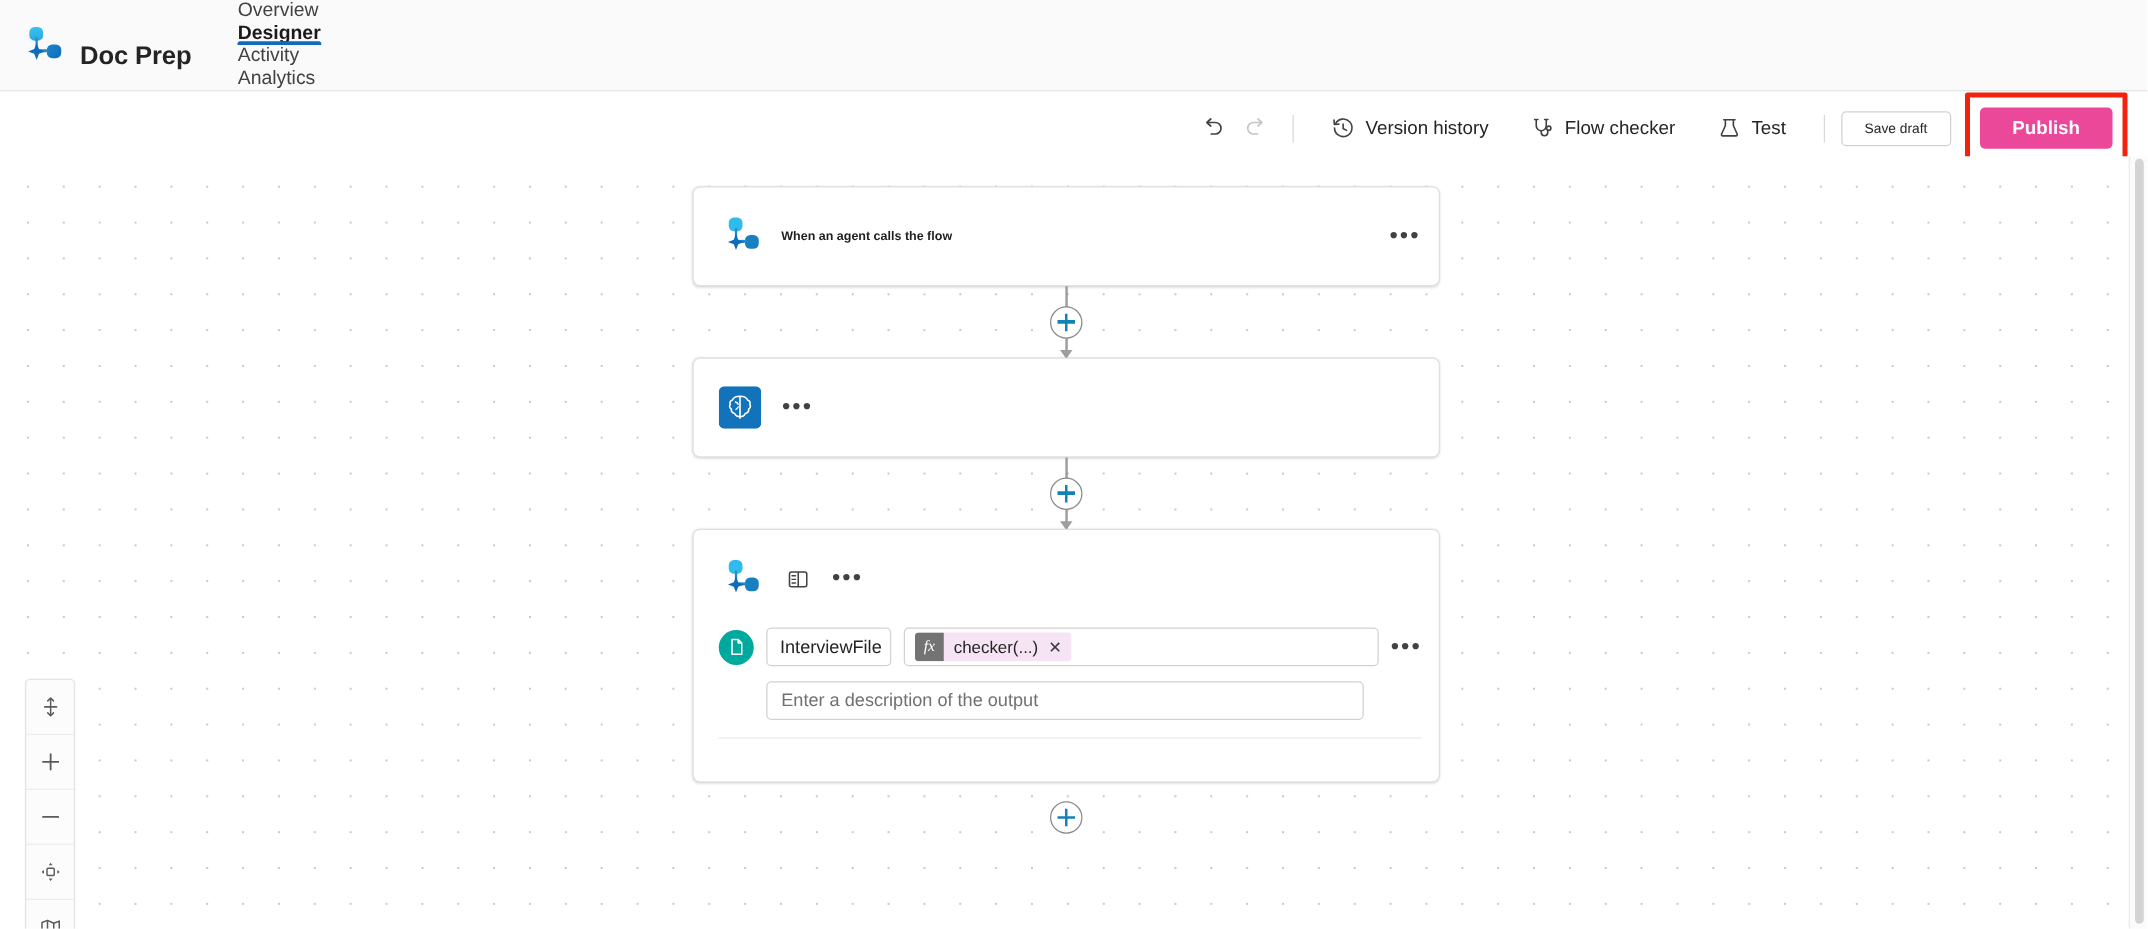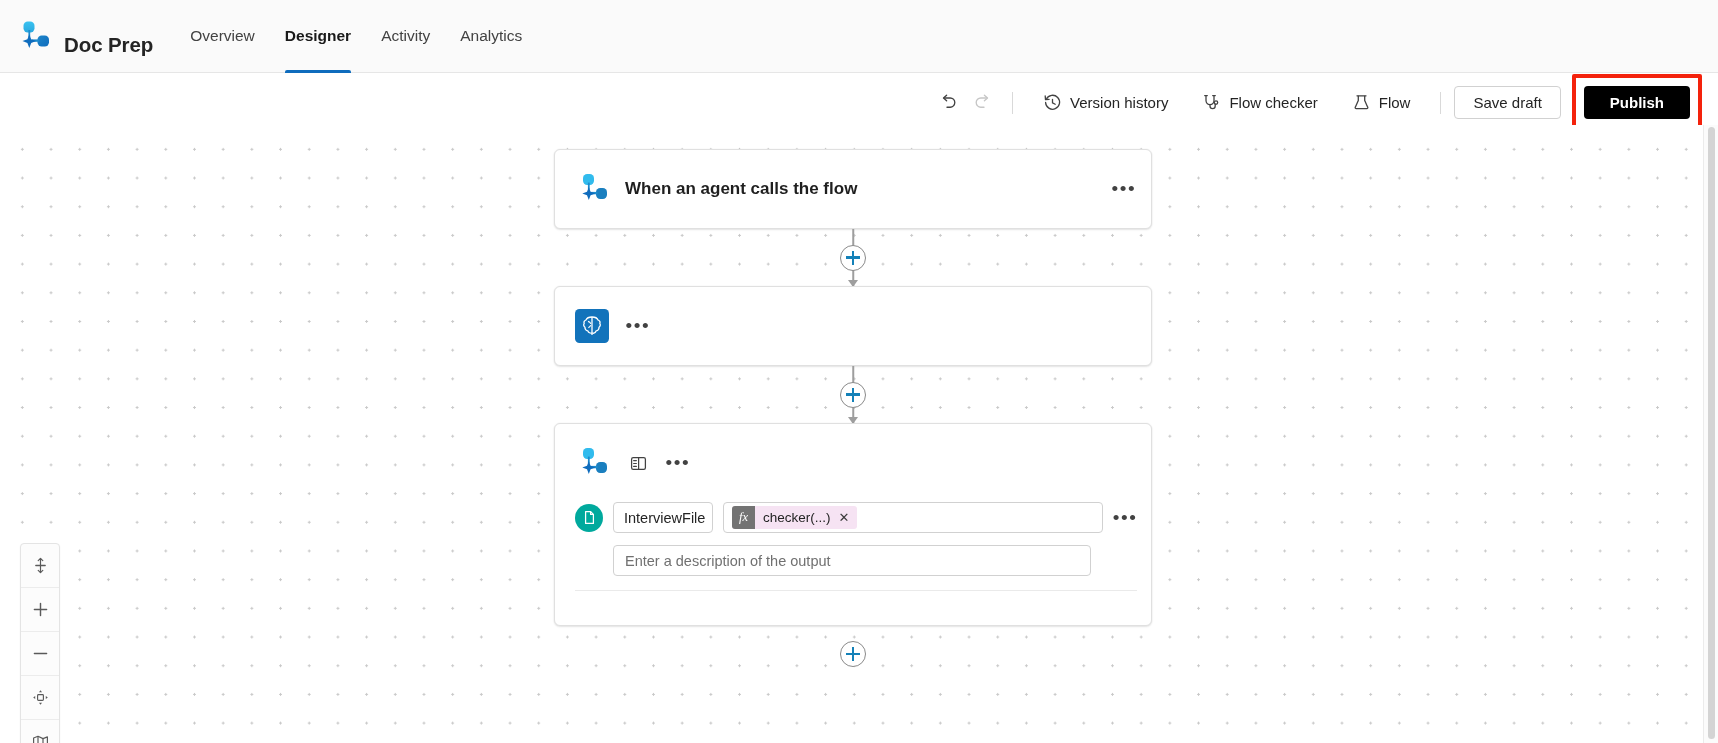--- a/index.html
+++ b/index.html
@@ -33,21 +33,21 @@
   }
   .brand-title {
     font-size: 20.5px;
     font-weight: bold;
     color: #242424;
     letter-spacing: -0.1px;
     margin-right: 22px;
     white-space: nowrap;
     margin-top: 17px;
   }
-  .nav-tabs { display: flex; align-items: stretch; height: 73px; }
+  .nav-tabs { display: flex; align-items: stretch; height: 73px; flex-direction: column; }
   .nav-tab {
     position: relative;
     display: flex; align-items: center;
     padding: 0 15px;
     font-size: 15.5px;
     color: #424242;
     cursor: pointer;
     white-space: nowrap;
     height: 73px;
   }
@@ -90,21 +90,21 @@
     padding: 6px 10px;
     margin: 0 7px;
     font-size: 15px;
     color: #242424;
     cursor: pointer;
     border-radius: 4px;
     white-space: nowrap;
   }
   .cmd-item svg { flex: 0 0 auto; display: block; }
   .btn-savedraft {
-    font-size: 15px;
+    font-size: 11px;
     color: #242424;
     background: #ffffff;
     border: 1px solid #d1d1d1;
     border-radius: 4px;
     padding: 7px 18px;
     cursor: pointer;
     white-space: nowrap;
     font-family: "Liberation Sans", sans-serif;
   }
   .publish-wrap {
@@ -112,21 +112,21 @@
     margin-left: 11px;
     padding: 8px;
     border: 4px solid #f4220c;
     border-radius: 2px;
     background: #ffffff;
     display: flex;
   }
   .btn-publish {
     font-size: 15px;
     color: #ffffff;
-    background: #000000;
+    background: #ec4899;
     border: none;
     border-radius: 4px;
     padding: 8px 26px;
     font-weight: bold;
     cursor: pointer;
     white-space: nowrap;
     font-family: "Liberation Sans", sans-serif;
   }
 
   
@@ -173,21 +173,21 @@
     box-shadow: 0 1px 2px rgba(0,0,0,0.10), 0 0 2px rgba(0,0,0,0.05);
   }
   .node-head {
     display: flex;
     align-items: center;
     height: 78px;
     padding: 0 14px 0 20px;
   }
   .node-icon { flex: 0 0 auto; display: block; margin-right: 16px; }
   .node-title {
-    font-size: 17px;
+    font-size: 10px;
     font-weight: bold;
     color: #1f1f1f;
     flex: 1 1 auto;
     white-space: nowrap;
   }
   .node-head-actions { display: flex; align-items: center; gap: 14px; flex: 0 0 auto; }
   .icon-btn {
     width: 26px; height: 26px;
     display: flex; align-items: center; justify-content: center;
     cursor: pointer; border-radius: 4px;
@@ -463,21 +463,21 @@
         <path d="M2.7 2.6 H5.3 M10.7 2.6 H13.3" stroke="#424242" stroke-width="1.3" stroke-linecap="round"></path>
       </svg>
       <span>Flow checker</span>
     </div>
 
     <div class="cmd-item">
       <svg width="19" height="19" viewBox="0 0 19 19">
         <path d="M6.3 2.8 V7.4 L3.3 14.2 a1 1 0 0 0 0.9 1.5 H14.8 a1 1 0 0 0 0.9 -1.5 L12.7 7.4 V2.8" fill="none" stroke="#424242" stroke-width="1.3" stroke-linejoin="round"></path>
         <path d="M5.0 2.8 H14.0" stroke="#424242" stroke-width="1.3" stroke-linecap="round"></path>
       </svg>
-      <span>Flow</span>
+      <span>Test</span>
     </div>
 
     <div class="cmd-sep"></div>
 
     <button class="btn-savedraft">Save draft</button>
 
     <div class="publish-wrap">
       <button class="btn-publish">Publish</button>
     </div>
   </div>

